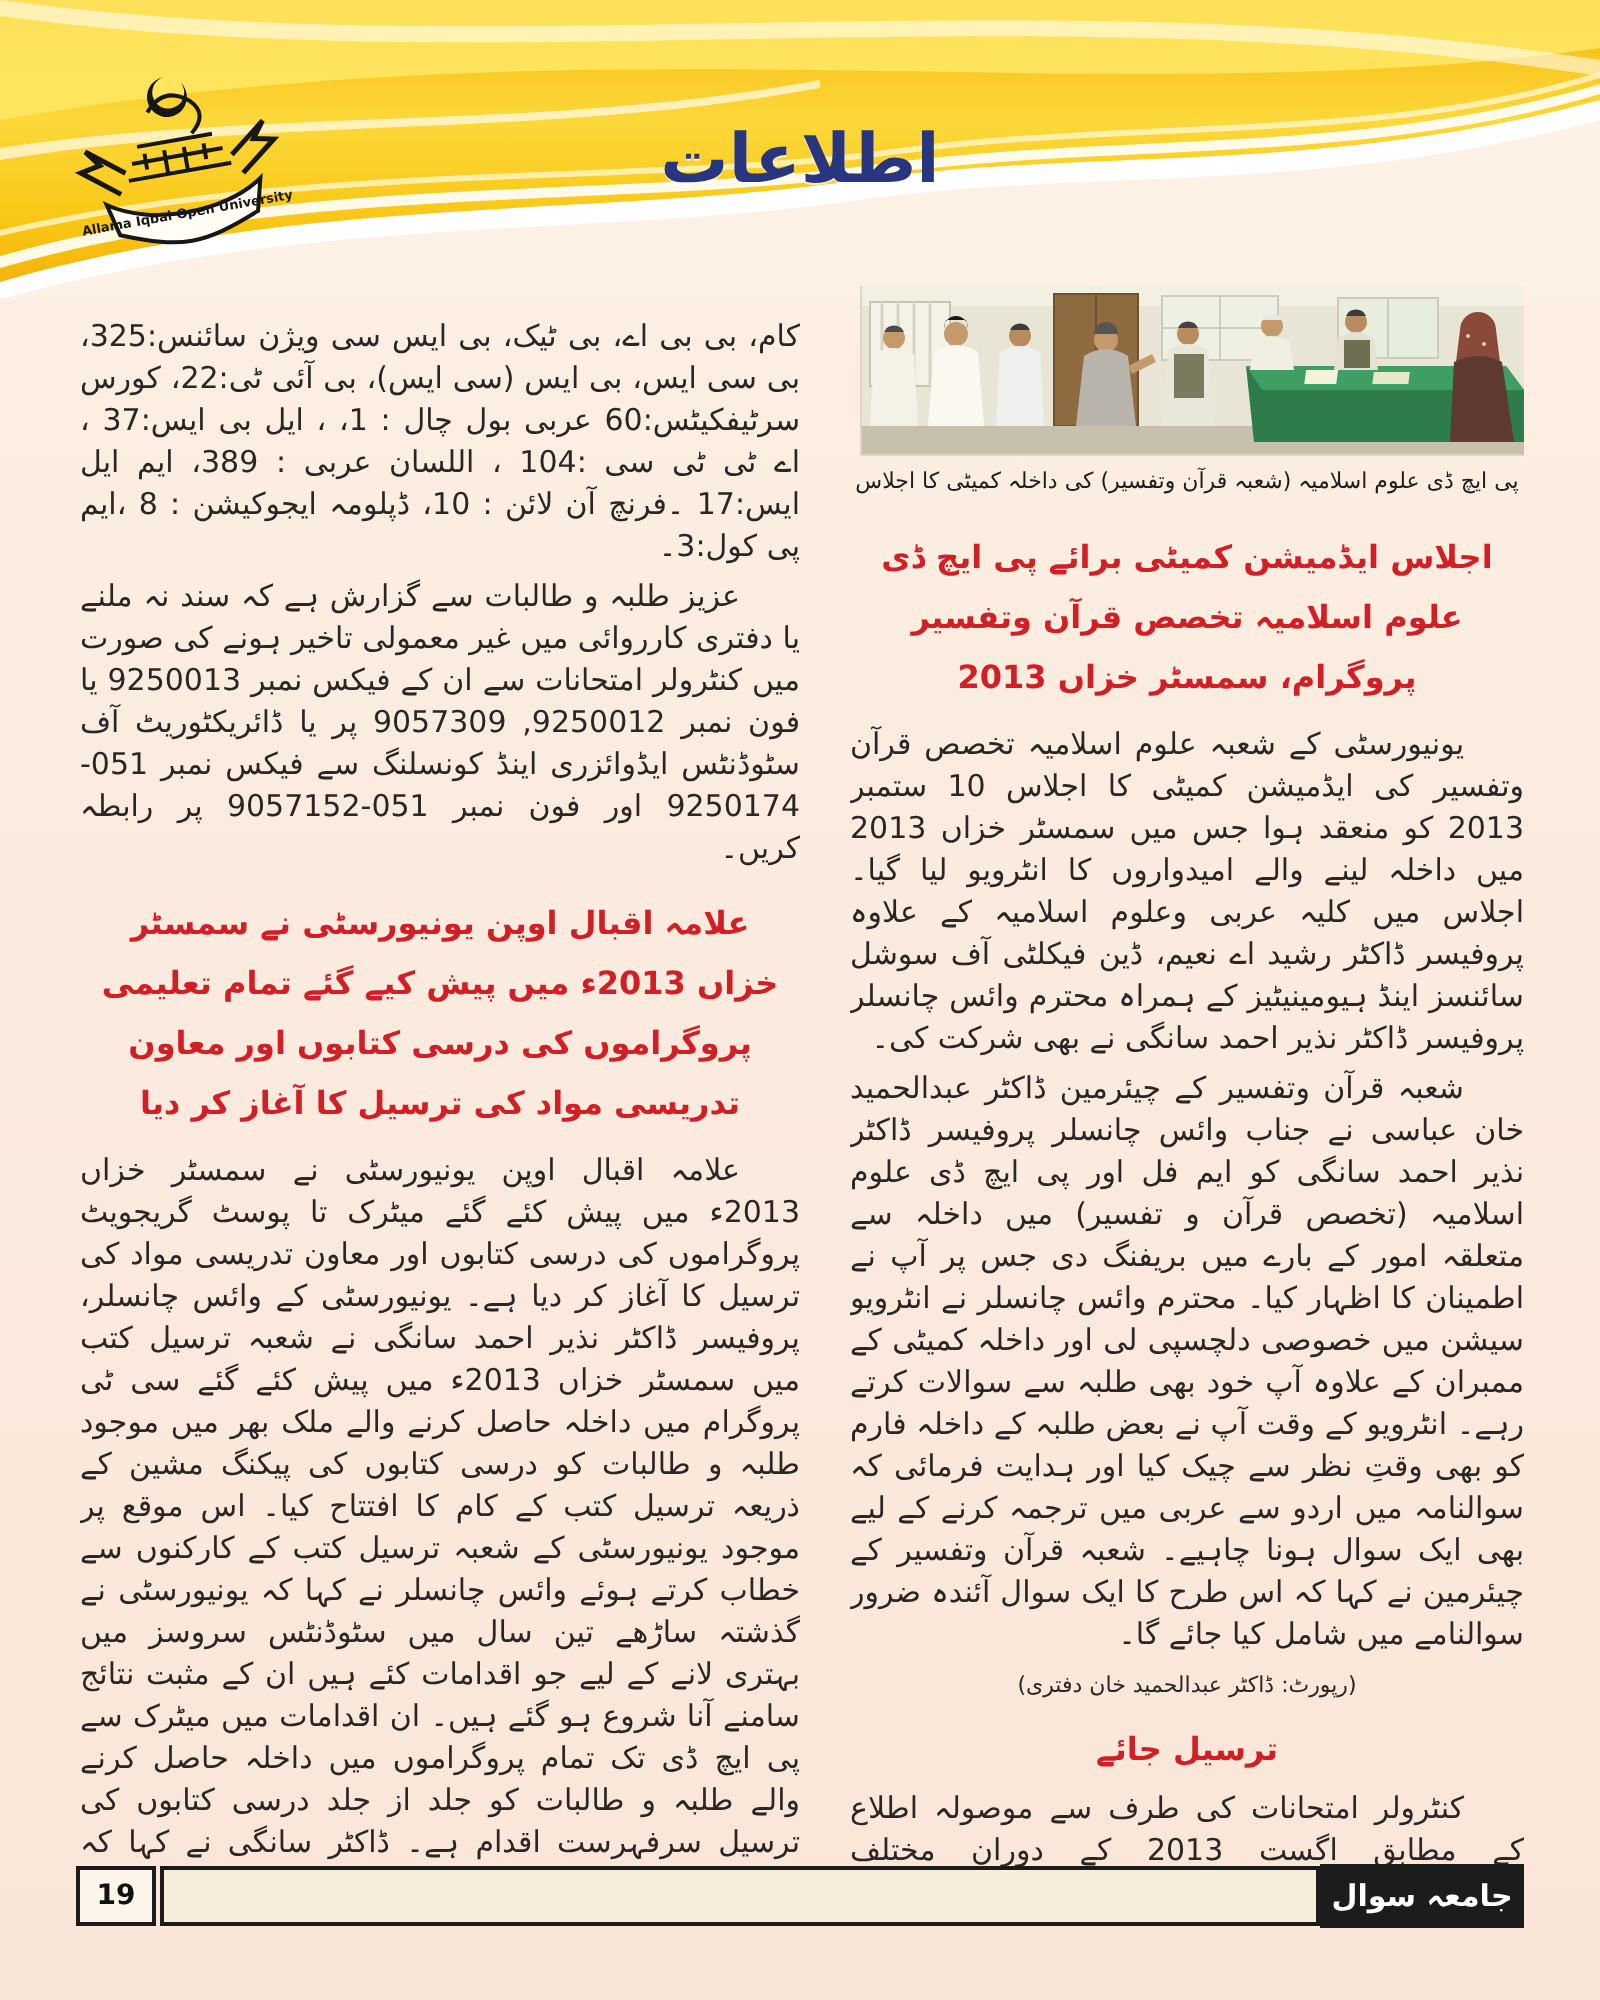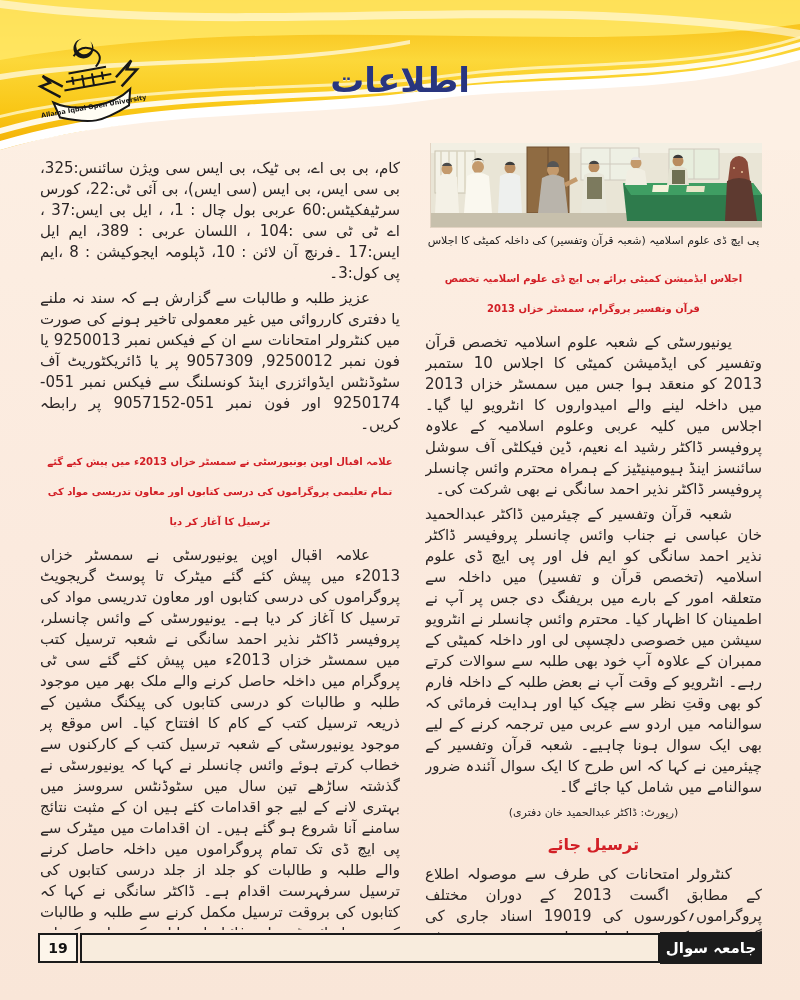--- a/index.html
+++ b/index.html
@@ -14,21 +14,21 @@
       font-size:34px;font-weight:bold;color:#28357f;direction:rtl;
       text-shadow:0 1px 0 rgba(255,255,255,.6);letter-spacing:1px;}
   .logo{position:absolute;top:30px;left:28px;width:122px;height:100px;transform:rotate(-10deg);}
 
   
   .col{position:absolute;direction:rtl;text-align:justify;color:#2b2626;overflow:hidden;}
   .col-left{left:40px;top:158px;width:360px;height:772px;}
   .col-right{left:425px;top:143px;width:337px;height:790px;}
   p.body{margin:0 0 4px 0;font-size:15px;line-height:21px;text-align:justify;}
   p.indent{text-indent:30px;}
-  .headline{color:#d21f26;font-weight:bold;font-size:10px;line-height:30px;
+  .headline{color:#d21f26;font-weight:bold;font-size:16px;line-height:30px;
       text-align:center;margin:12px 6px 8px 6px;}
   .subhead{color:#d21f26;font-weight:bold;font-size:16px;line-height:26px;
       text-align:center;margin:8px 0 6px 0;}
   .credit{font-size:11px;line-height:22px;text-align:center;margin:0 0 2px 0;}
 
   
   .photo{width:331px;height:84px;background:#e9e5d6;box-shadow:0 0 0 1px #e2d3c2;}
   .caption{font-size:11px;line-height:22px;text-align:center;color:#1d1d1d;margin:3px 0 2px 0;}
 
   

